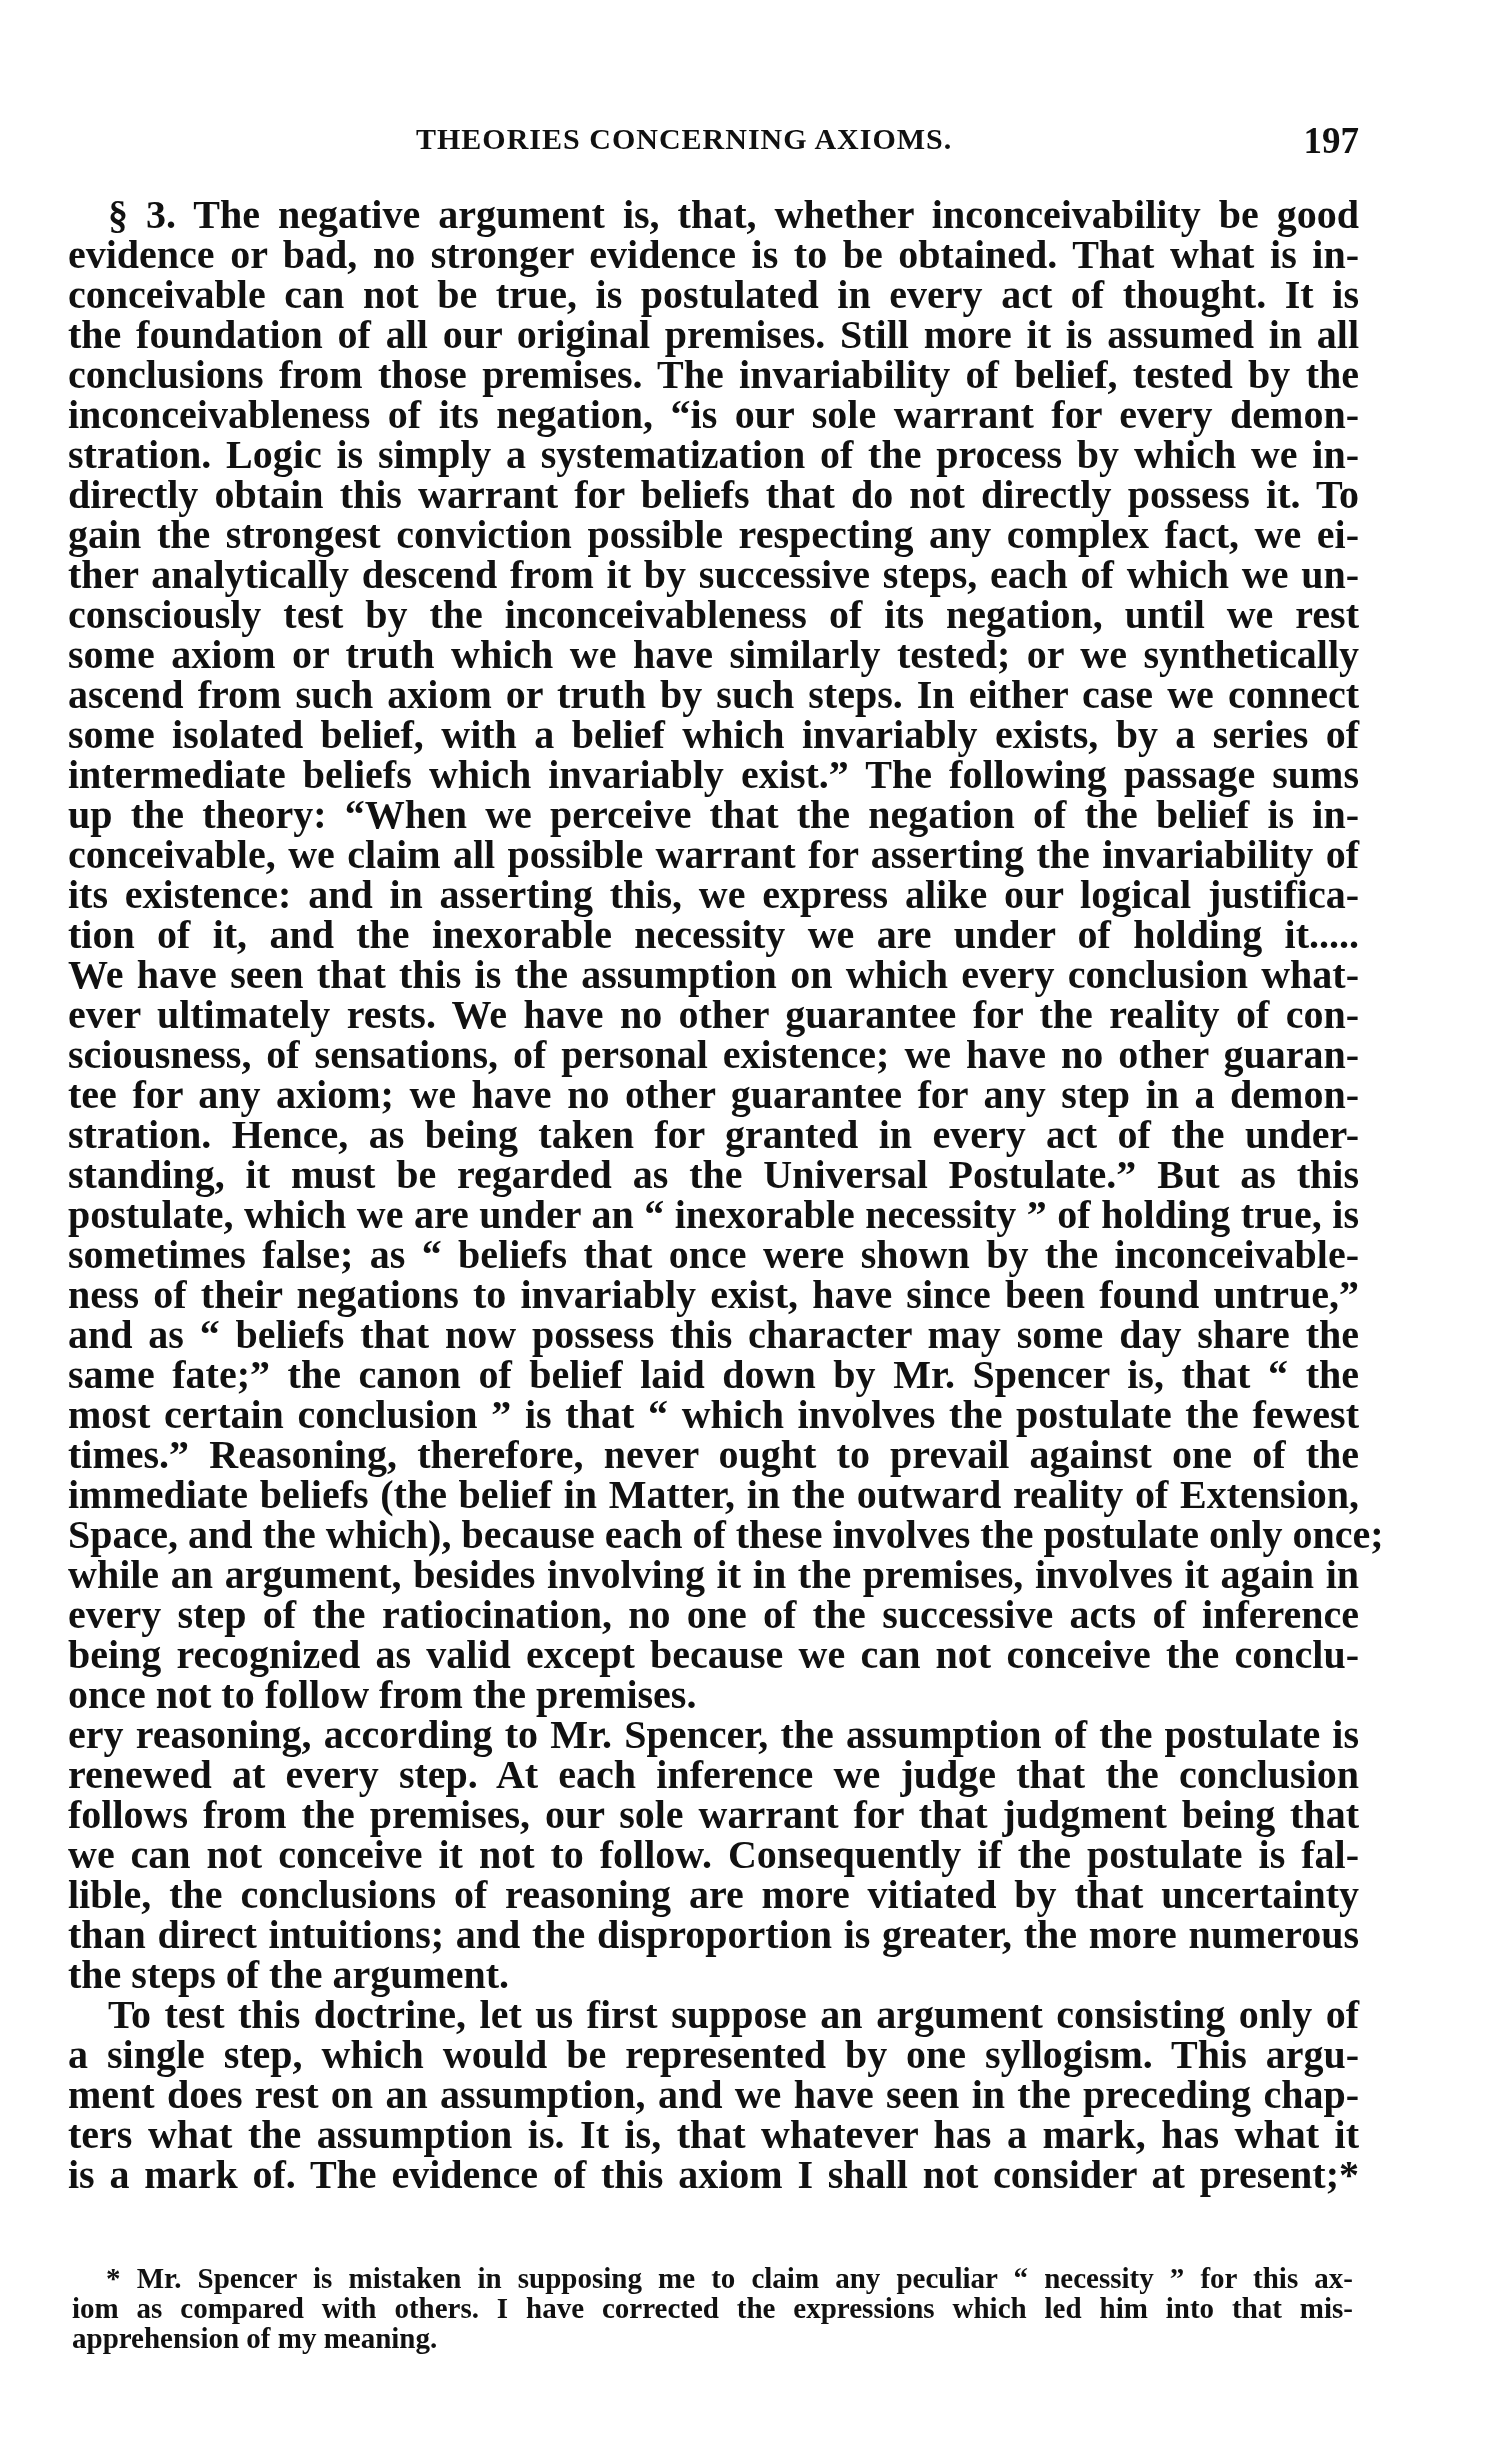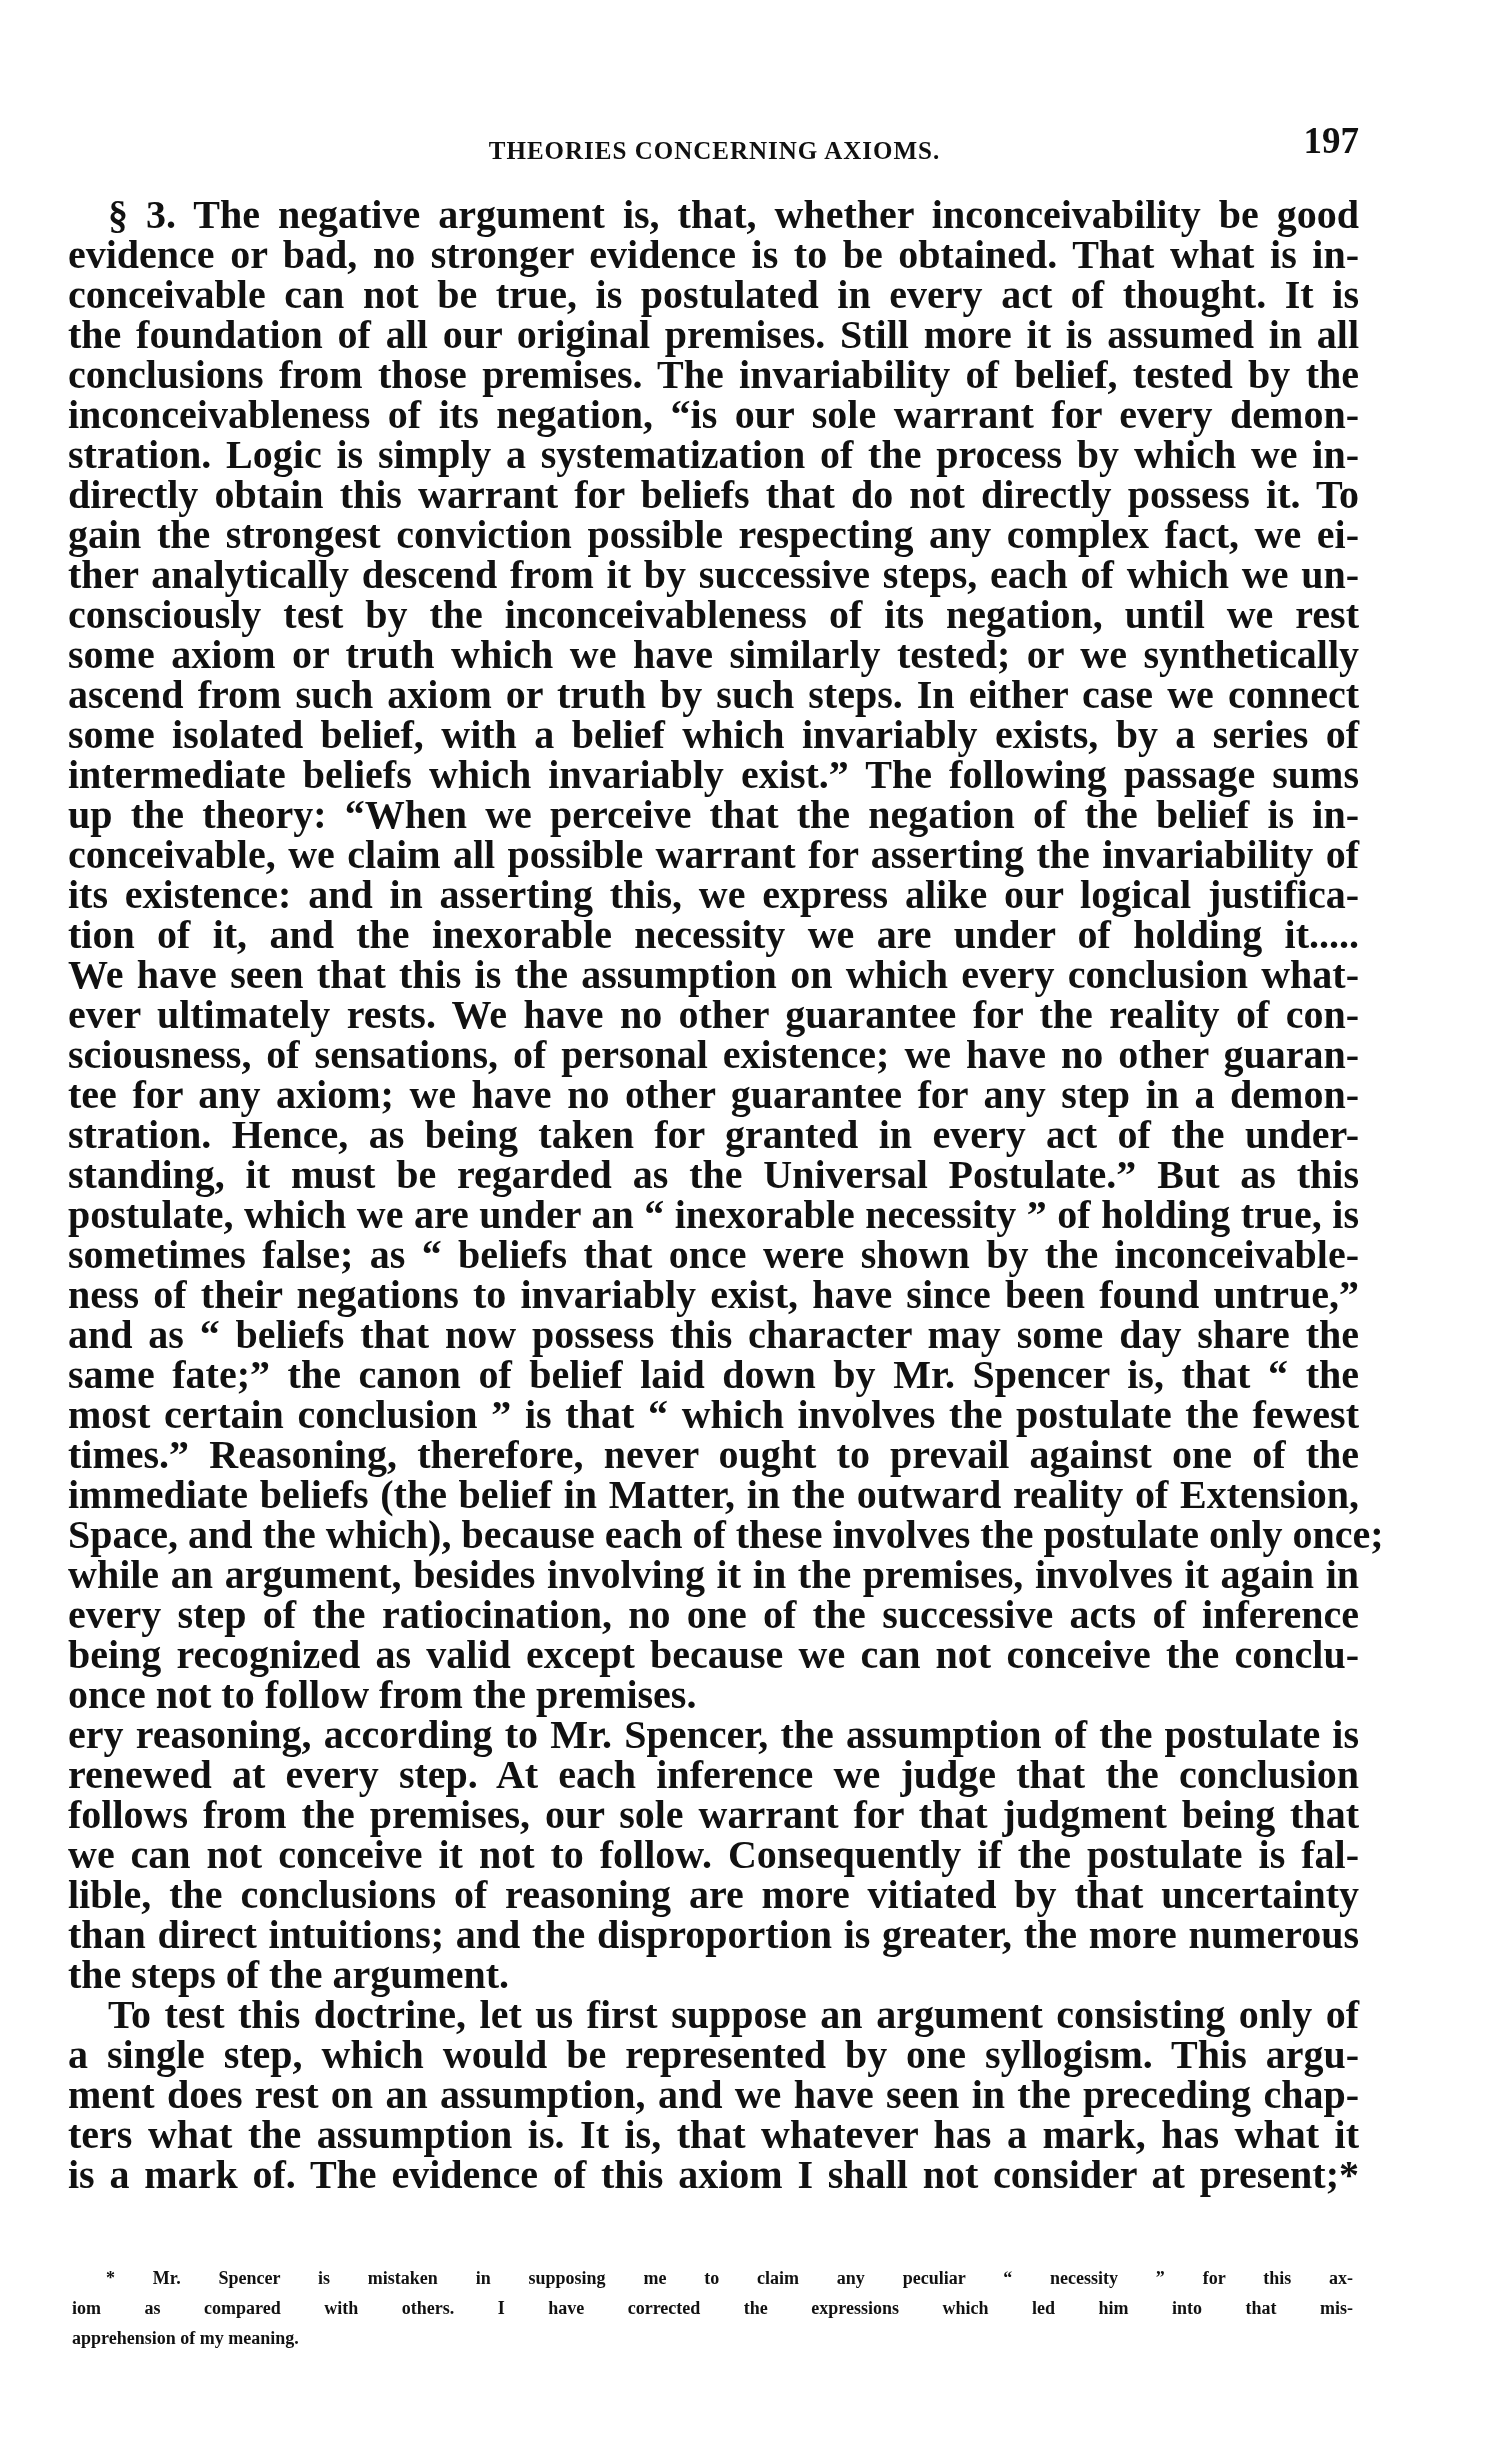--- a/index.html
+++ b/index.html
@@ -3,42 +3,42 @@
 <meta charset="utf-8">
 <style>
   html, body { margin: 0; padding: 0; background: #ffffff; }
   body { width: 1487px; height: 2459px; position: relative; overflow: hidden; color: #111111; }
   .page { position: absolute; left: 0; top: 0; width: 1487px; height: 2459px; }
   .running-head {
     position: absolute; left: 68px; top: 117px; width: 1291px; height: 44px;
     font-family: "Liberation Serif", "DejaVu Serif", serif;
   }
   .running-title {
-    position: absolute; left: 348px; top: 12px; width: 597px; text-align: center;
-    font-size: 25px; font-weight: bold; letter-spacing: 1px; line-height: 44px;
+    position: absolute; left: 348px; top: 0; width: 597px; 
+    font-size: 30px; font-weight: bold; letter-spacing: 1px; line-height: 44px;
   }
   .page-number {
     position: absolute; right: 0; top: 2px;
     font-size: 37px; font-weight: bold; line-height: 44px;
   }
   .body-text {
     position: absolute; left: 68px; top: 195px; width: 1291px;
     font-family: "Liberation Serif", "DejaVu Serif", serif;
     font-size: 40px; line-height: 40px; font-weight: bold;
   }
   .line {
     display: block; height: 40px; white-space: nowrap;
     text-align: justify; text-align-last: justify;
   }
   .line.last { text-align-last: left; }
   .line.indent { padding-left: 40px; }
   .footnotes {
     position: absolute; left: 72px; top: 2263px; width: 1281px;
     font-family: "Liberation Serif", "DejaVu Serif", serif;
-    font-size: 18px; line-height: 30px; font-weight: bold;
+    font-size: 29px; line-height: 30px; font-weight: bold;
   }
   .fn-line {
     display: block; height: 30px; white-space: nowrap;
     text-align: justify; text-align-last: justify;
   }
   .fn-line.last { text-align-last: left; }
   .fn-line.indent { padding-left: 34px; }
 </style>
 </head>
 <body>

